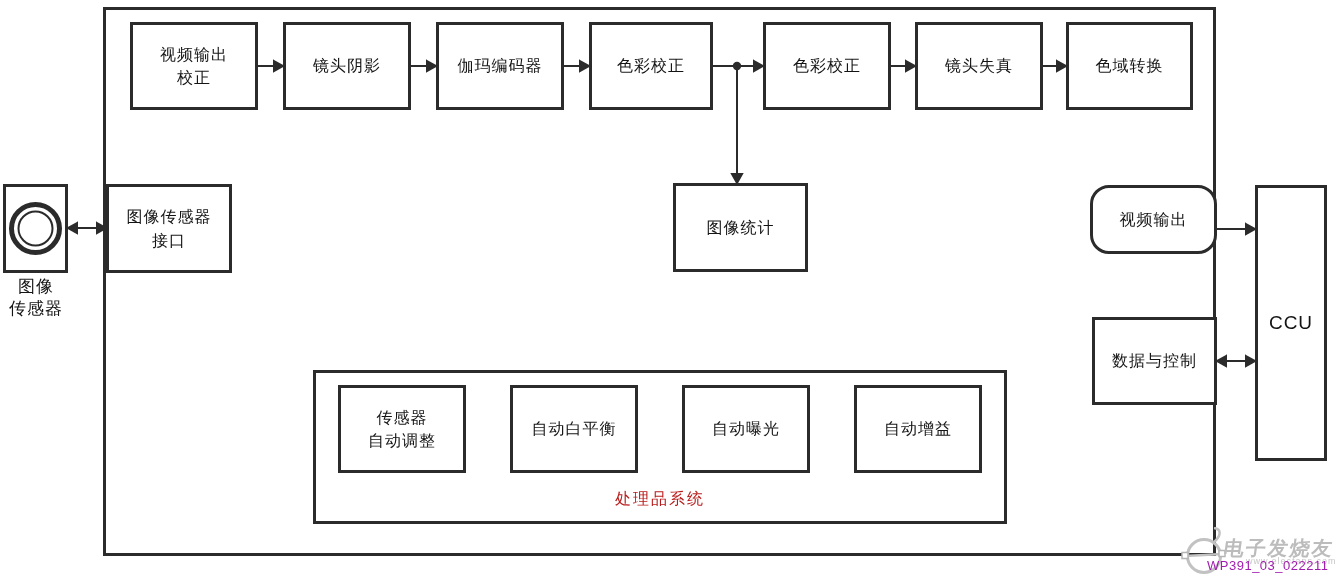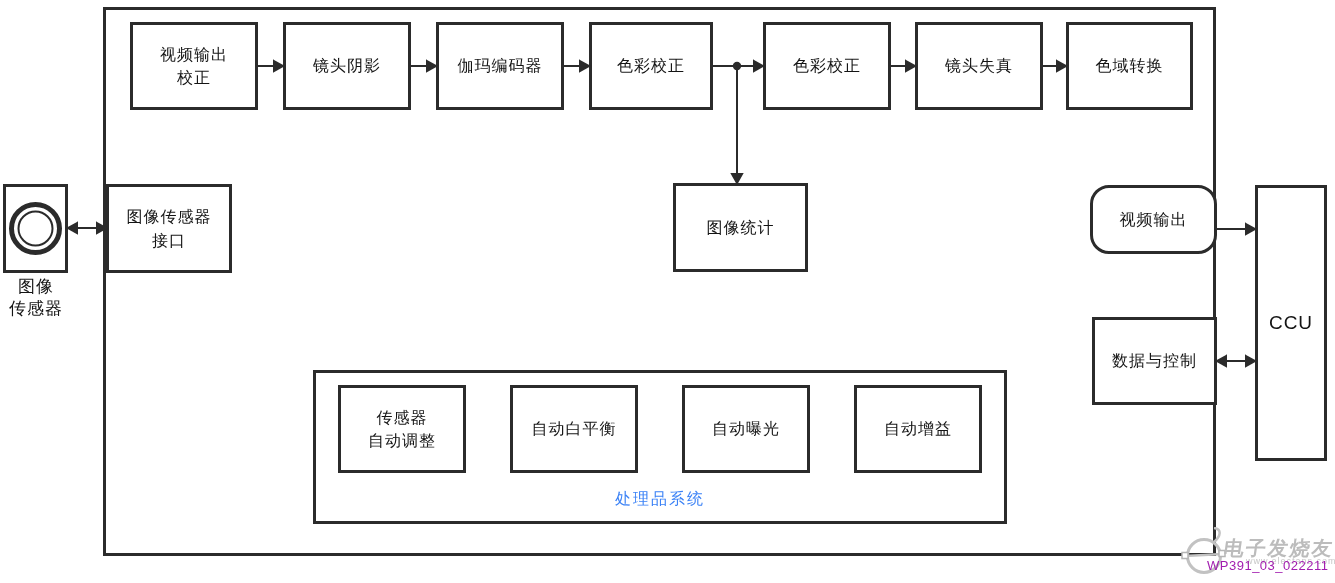--- a/index.html
+++ b/index.html
@@ -17,21 +17,21 @@
     display:flex;align-items:center;justify-content:center;
     text-align:center;font-size:16px;line-height:1.45;
     white-space:pre-line;color:#141414;letter-spacing:1px;
   }
   .box.ccu{font-size:19px;letter-spacing:1px;}
   .subsystem{background:transparent;border:3px solid #2b2b2b;}
   .plainlabel{
     text-align:center;font-size:17px;line-height:1.3;color:#141414;
     white-space:pre-line;letter-spacing:1px;
   }
-  .subtitle{text-align:center;font-size:16px;color:#3b82f6;letter-spacing:2px;}
+  .subtitle{text-align:center;font-size:16px;color:#b91c1c;letter-spacing:2px;}
   .caption{
     font-size:13px;color:#a21caf;letter-spacing:0.5px;white-space:nowrap;
   }
   .wm-text{
     font-size:20px;font-weight:bold;color:#bcbcbc;letter-spacing:2px;
     transform:skewX(-8deg);white-space:nowrap;
   }
   .wm-url{
     font-size:9px;color:#c6c6c6;letter-spacing:1px;white-space:nowrap;
   }

